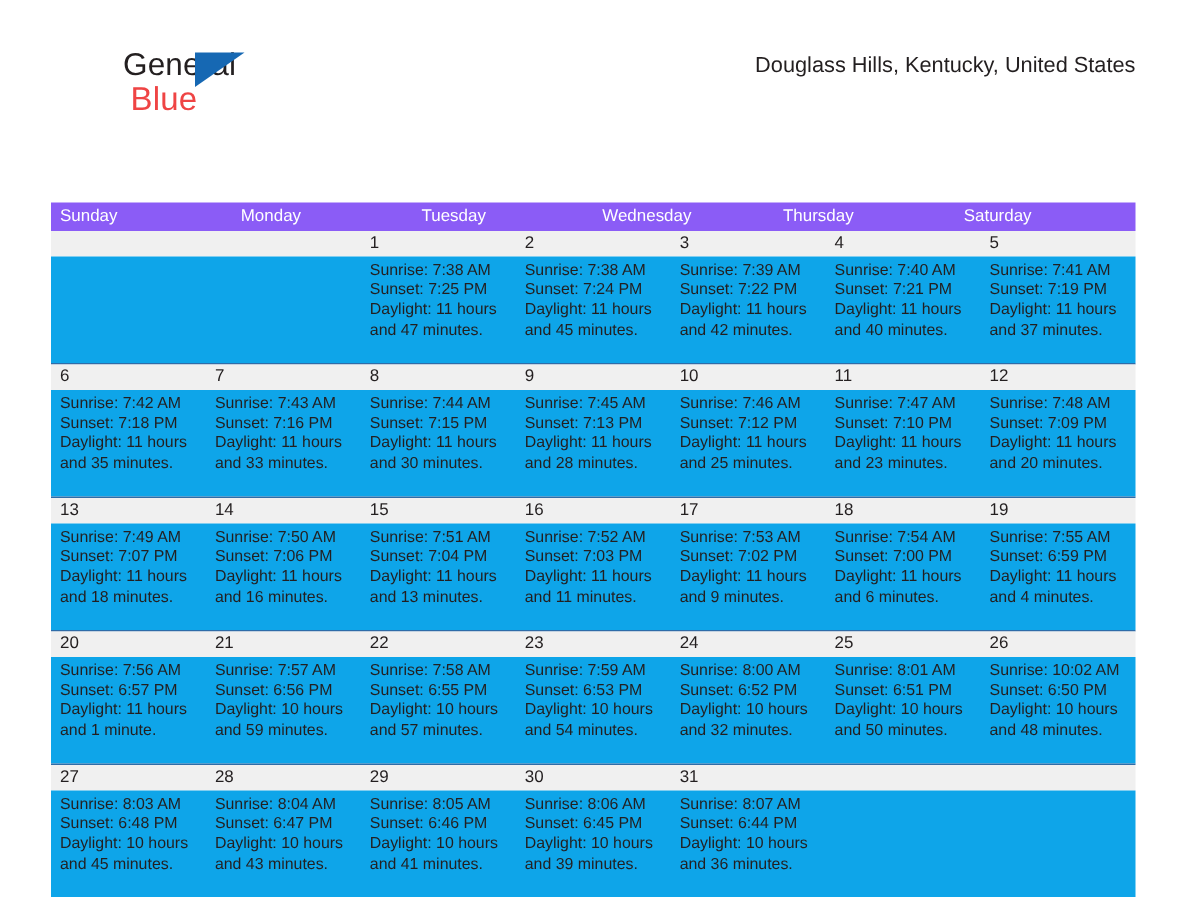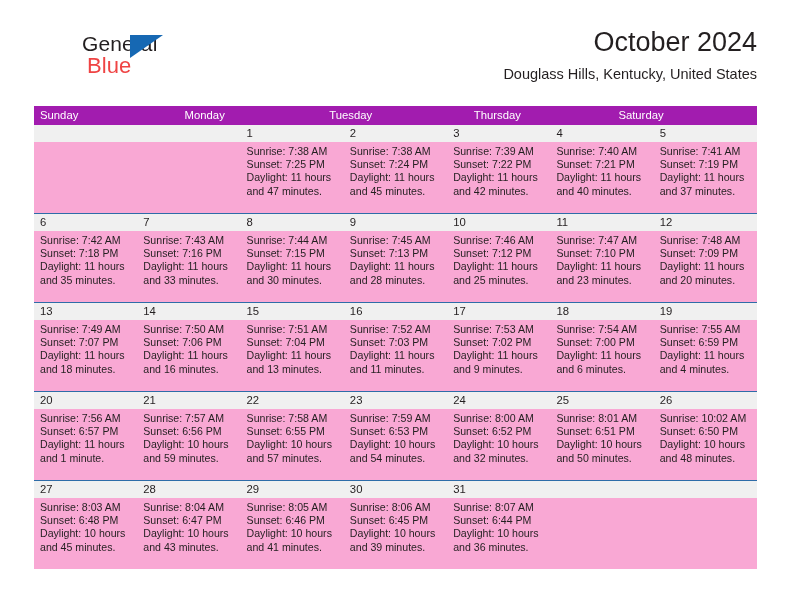--- a/index.html
+++ b/index.html
@@ -87,22 +87,23 @@
 
   
   .calendar {
     position: absolute;
     left: 34px;
     top: 106px;
     width: 723px;
   }
   .dow-row {
     display: flex;
-    background: #a21caf;
+    background: #8b5cf6;
     height: 19px;
+    margin-top: 29px;
   }
   .dow-cell {
     flex: 1 1 0;
     color: #ffffff;
     font-size: 11.3px;
     line-height: 19px;
     padding-left: 6px;
     box-sizing: border-box;
     overflow: hidden;
     white-space: nowrap;
@@ -114,21 +115,21 @@
   .week:first-of-type {
     border-top: none;
   }
   .week-numbers {
     display: flex;
     background: #f0f0f0;
     height: 17px;
   }
   .week-body {
     display: flex;
-    background: #f9a8d4;
+    background: #0ea5e9;
     height: 71px;
   }
   .num-cell {
     flex: 1 1 0;
     box-sizing: border-box;
     padding-left: 6px;
     font-size: 11.3px;
     line-height: 17px;
     color: #231f20;
     overflow: hidden;
@@ -153,31 +154,31 @@
 
   <div class="header">
 
     <div class="brand">
       <span class="brand-general">General</span>
       <span class="brand-triangle"></span>
       <span class="brand-blue">Blue</span>
     </div>
 
     <div class="title-block">
-      <div class="cal-title">October 2024</div>
       <div class="cal-subtitle">Douglass Hills, Kentucky, United States</div>
     </div>
 
   </div>
 
   <div class="calendar">
     <div class="dow-row" id="dow-row">
         <div class="dow-cell">Sunday</div>
         <div class="dow-cell">Monday</div>
         <div class="dow-cell">Tuesday</div>
+        <div class="dow-cell">Wednesday</div>
         <div class="dow-cell">Thursday</div>
         <div class="dow-cell">Saturday</div>
       </div>
     <div id="weeks-container">
         <div class="week">
           <div class="week-numbers">
             <div class="num-cell"></div>
             <div class="num-cell"></div>
             <div class="num-cell">1</div>
             <div class="num-cell">2</div>

